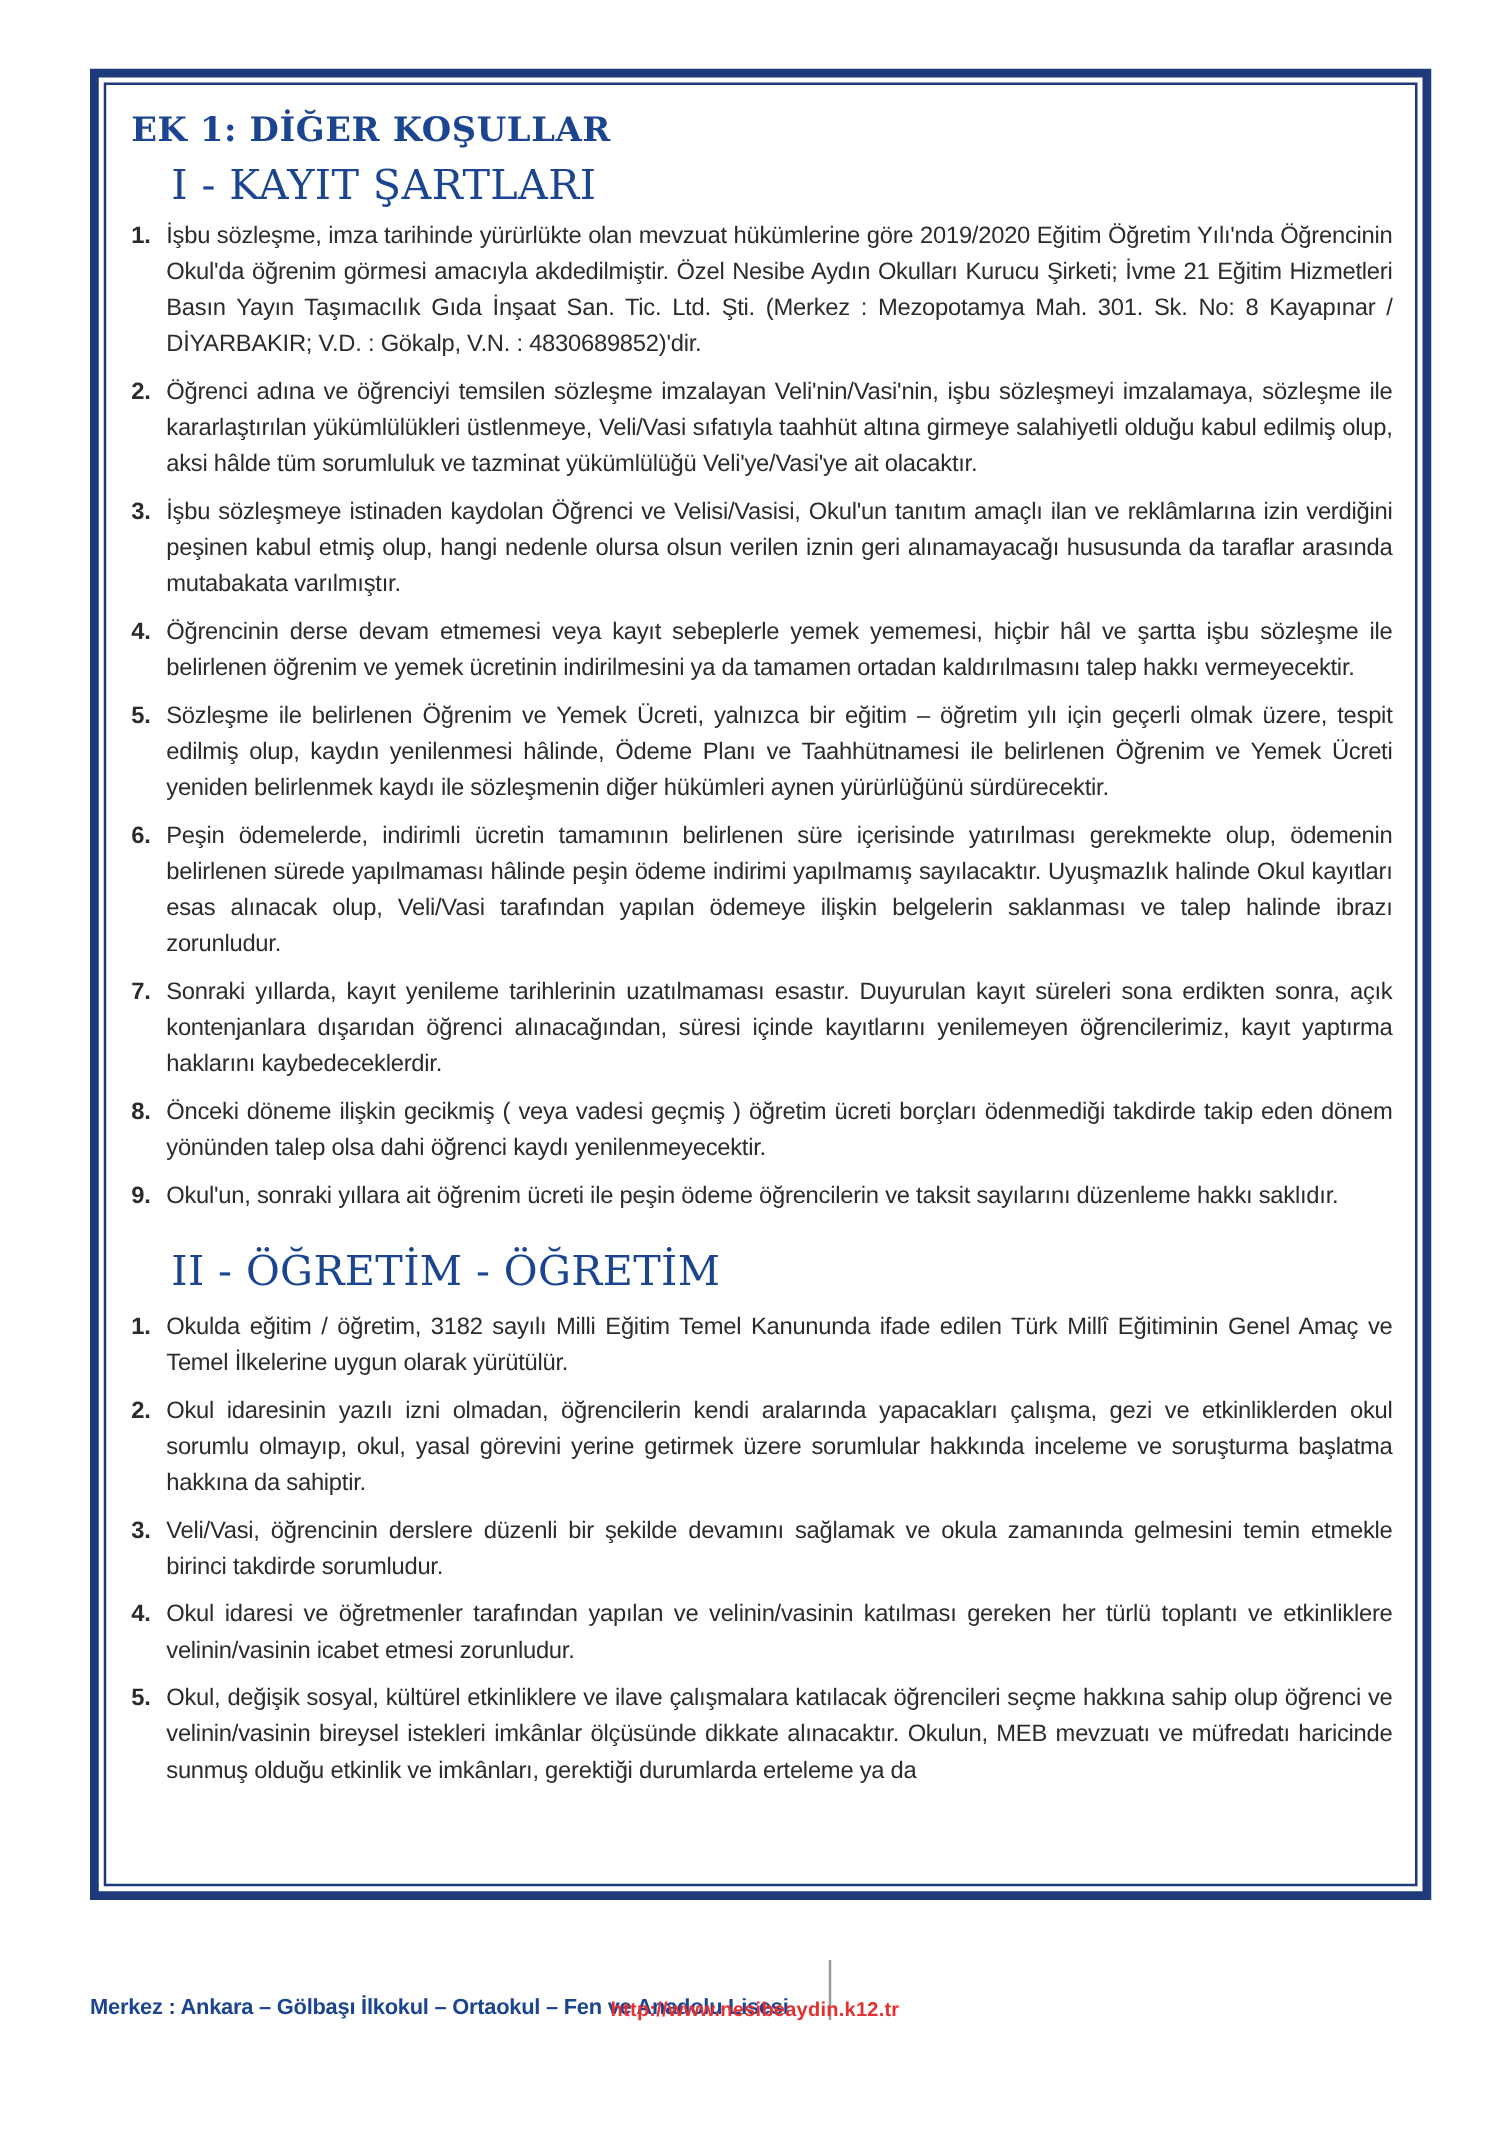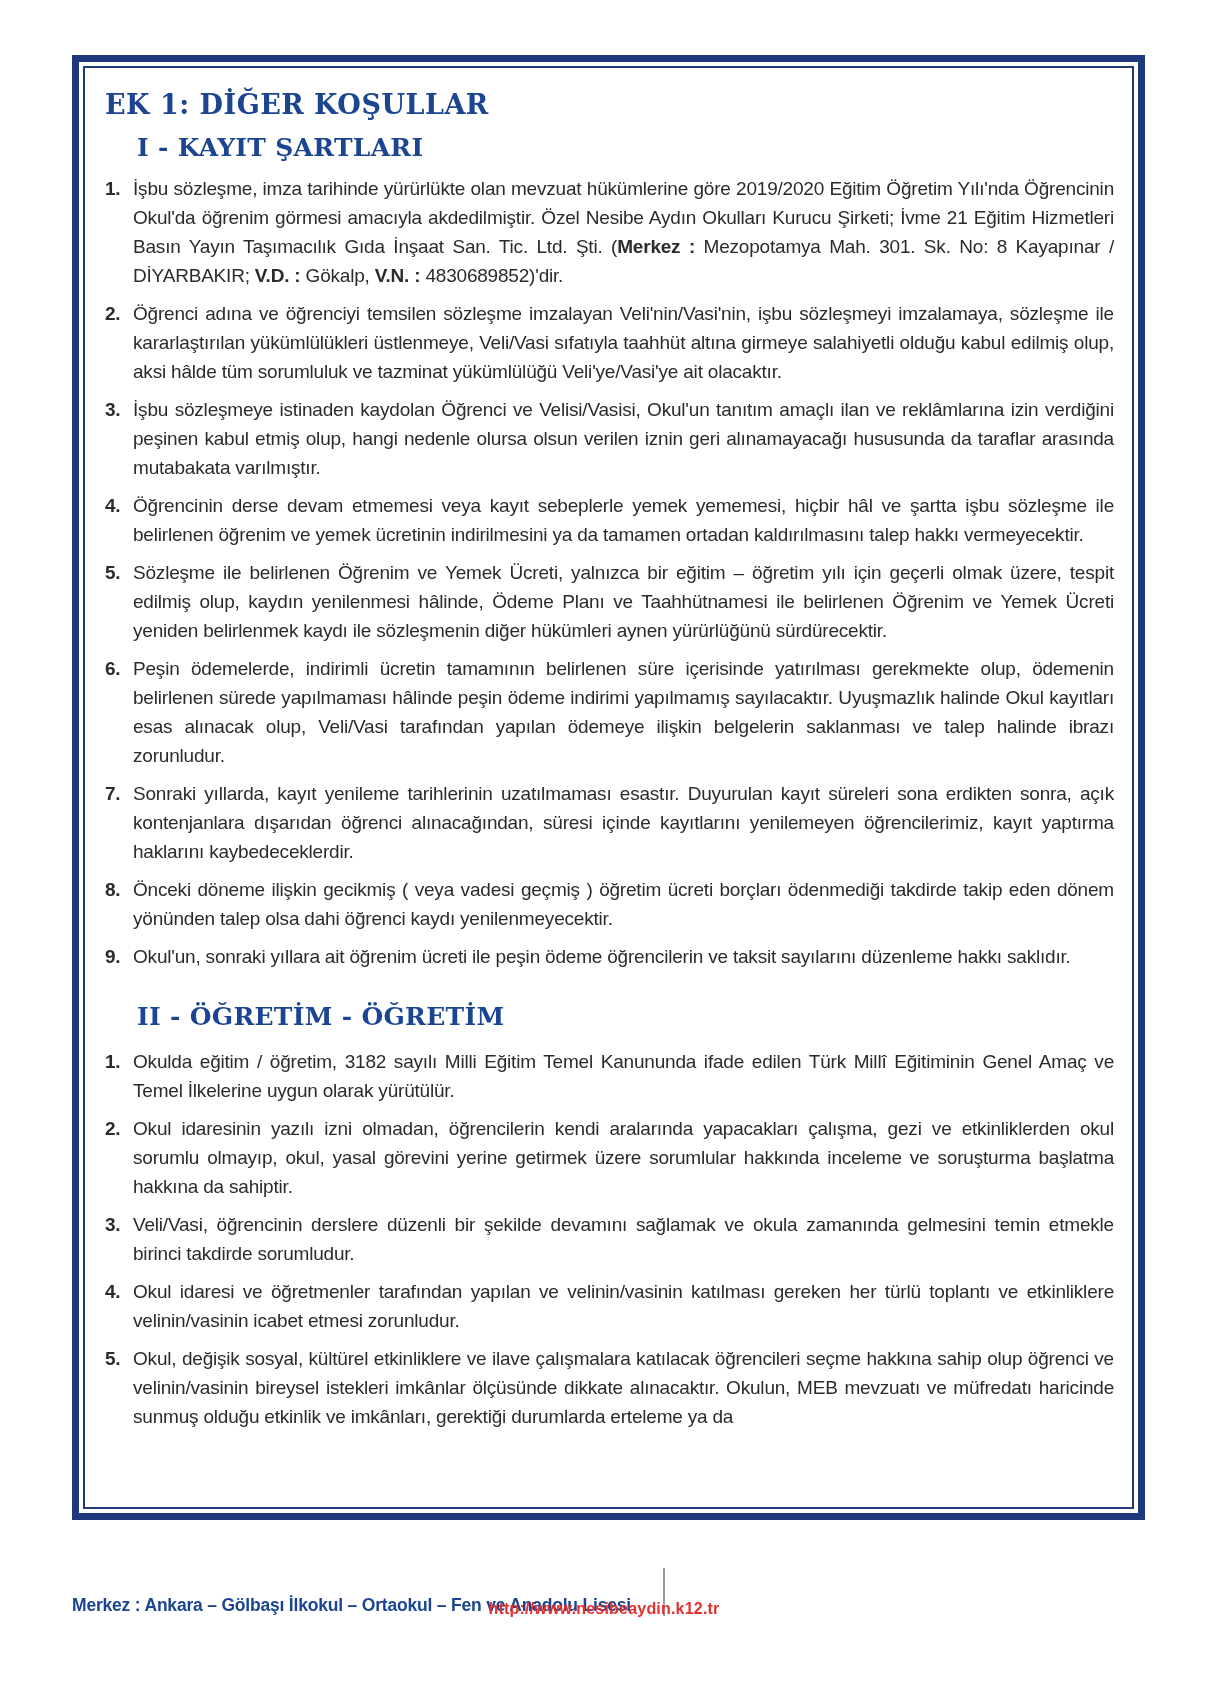--- a/index.html
+++ b/index.html
@@ -25,34 +25,34 @@
   }
   .doc-title{
     margin:4px 0 10px 8px;
     font-family:"DejaVu Serif","Liberation Serif",serif;
     font-weight:bold;color:var(--heading);
     font-size:27px;line-height:34px;letter-spacing:0.5px;
   }
   .section-heading{
     margin:4px 0 10px 40px;
     font-family:"DejaVu Serif","Liberation Serif",serif;
-    font-weight:bold;color:var(--heading);
-    font-size:25px;line-height:32px;letter-spacing:0.3px;
+    font-weight:normal;color:var(--heading);
+    font-size:33px;line-height:32px;letter-spacing:0.3px;
   }
   .section-heading.second{margin-top:30px;margin-bottom:14px;}
   .clause{display:flex;margin:0 0 9px 8px;}
   .clause .num{
     flex:0 0 28px;font-weight:bold;font-size:19px;line-height:29px;
     letter-spacing:-0.2px;
   }
   .clause .txt{
     flex:1;margin:0;text-align:justify;
     font-size:19px;line-height:29px;letter-spacing:-0.2px;
   }
-  .txt .b{font-weight:bold;}
+  .txt .b{font-weight:normal;}
   .page-footer{
     position:absolute;left:72px;top:1568px;width:1073px;
     display:flex;align-items:flex-end;
   }
   .footer-text{
     font-weight:bold;color:var(--heading);
     font-size:17.5px;line-height:22px;letter-spacing:-0.2px;
   }
   .footer-divider{
     width:2px;height:48px;background:var(--divider-gray);

